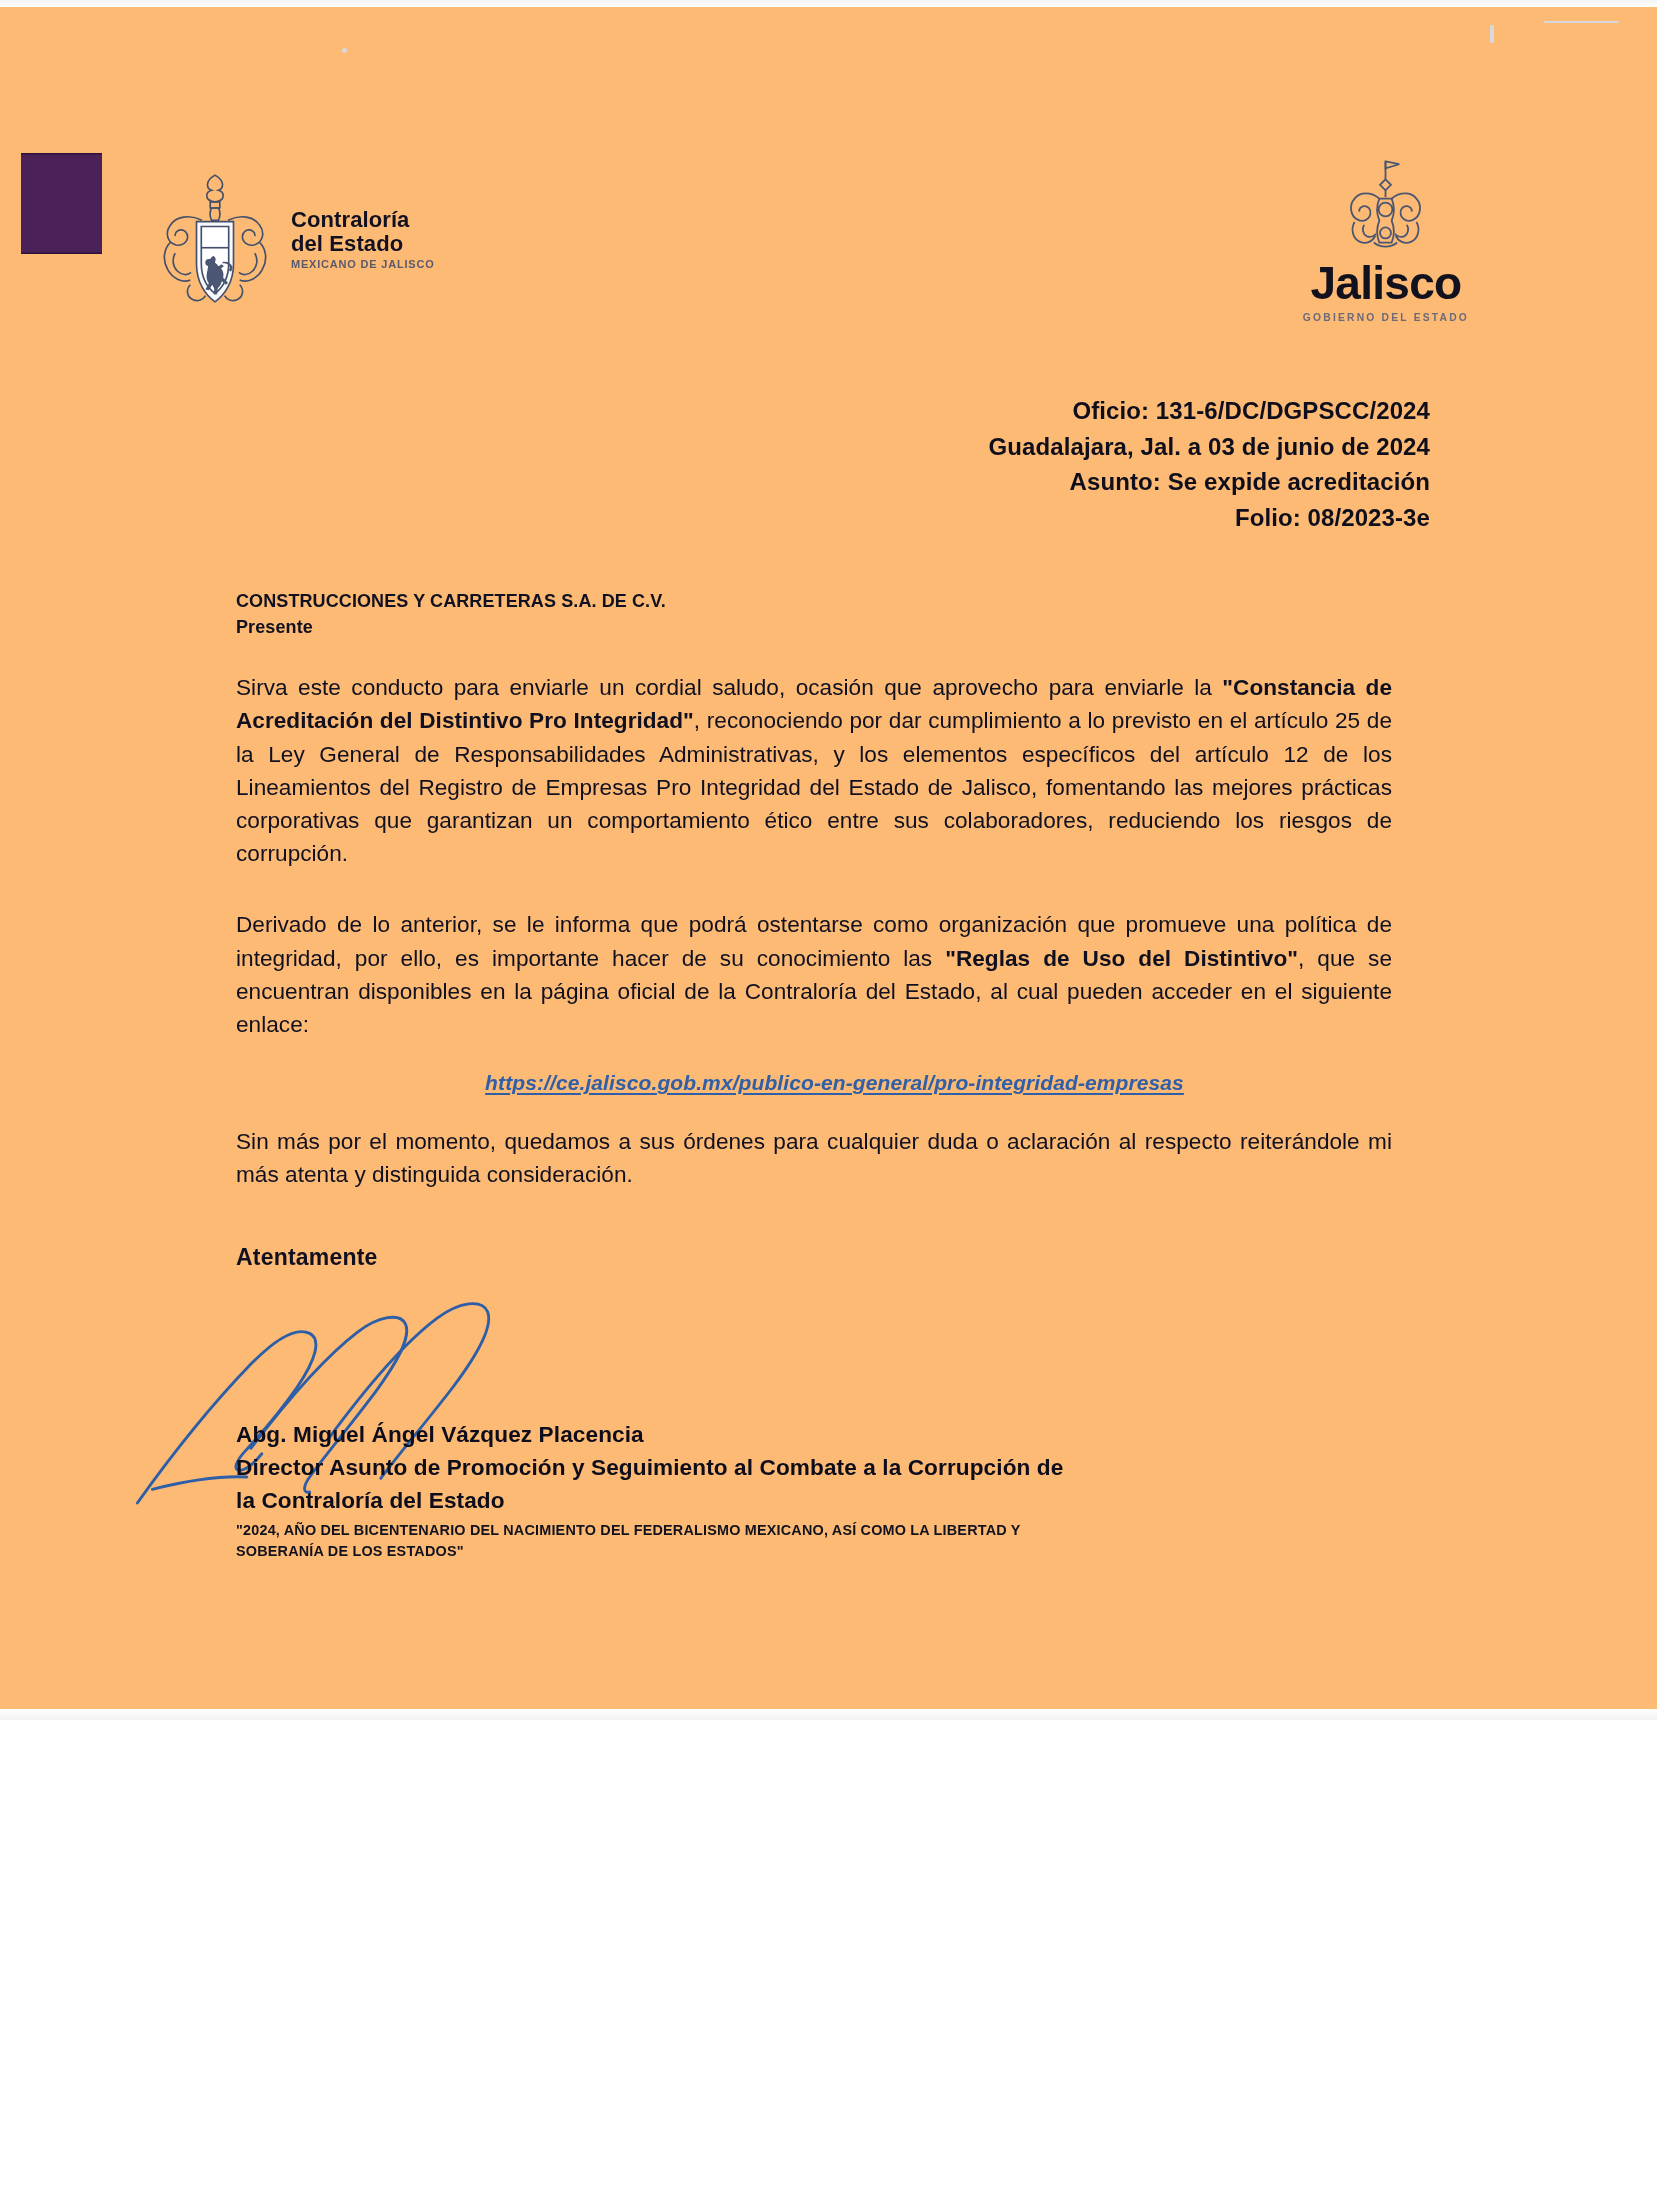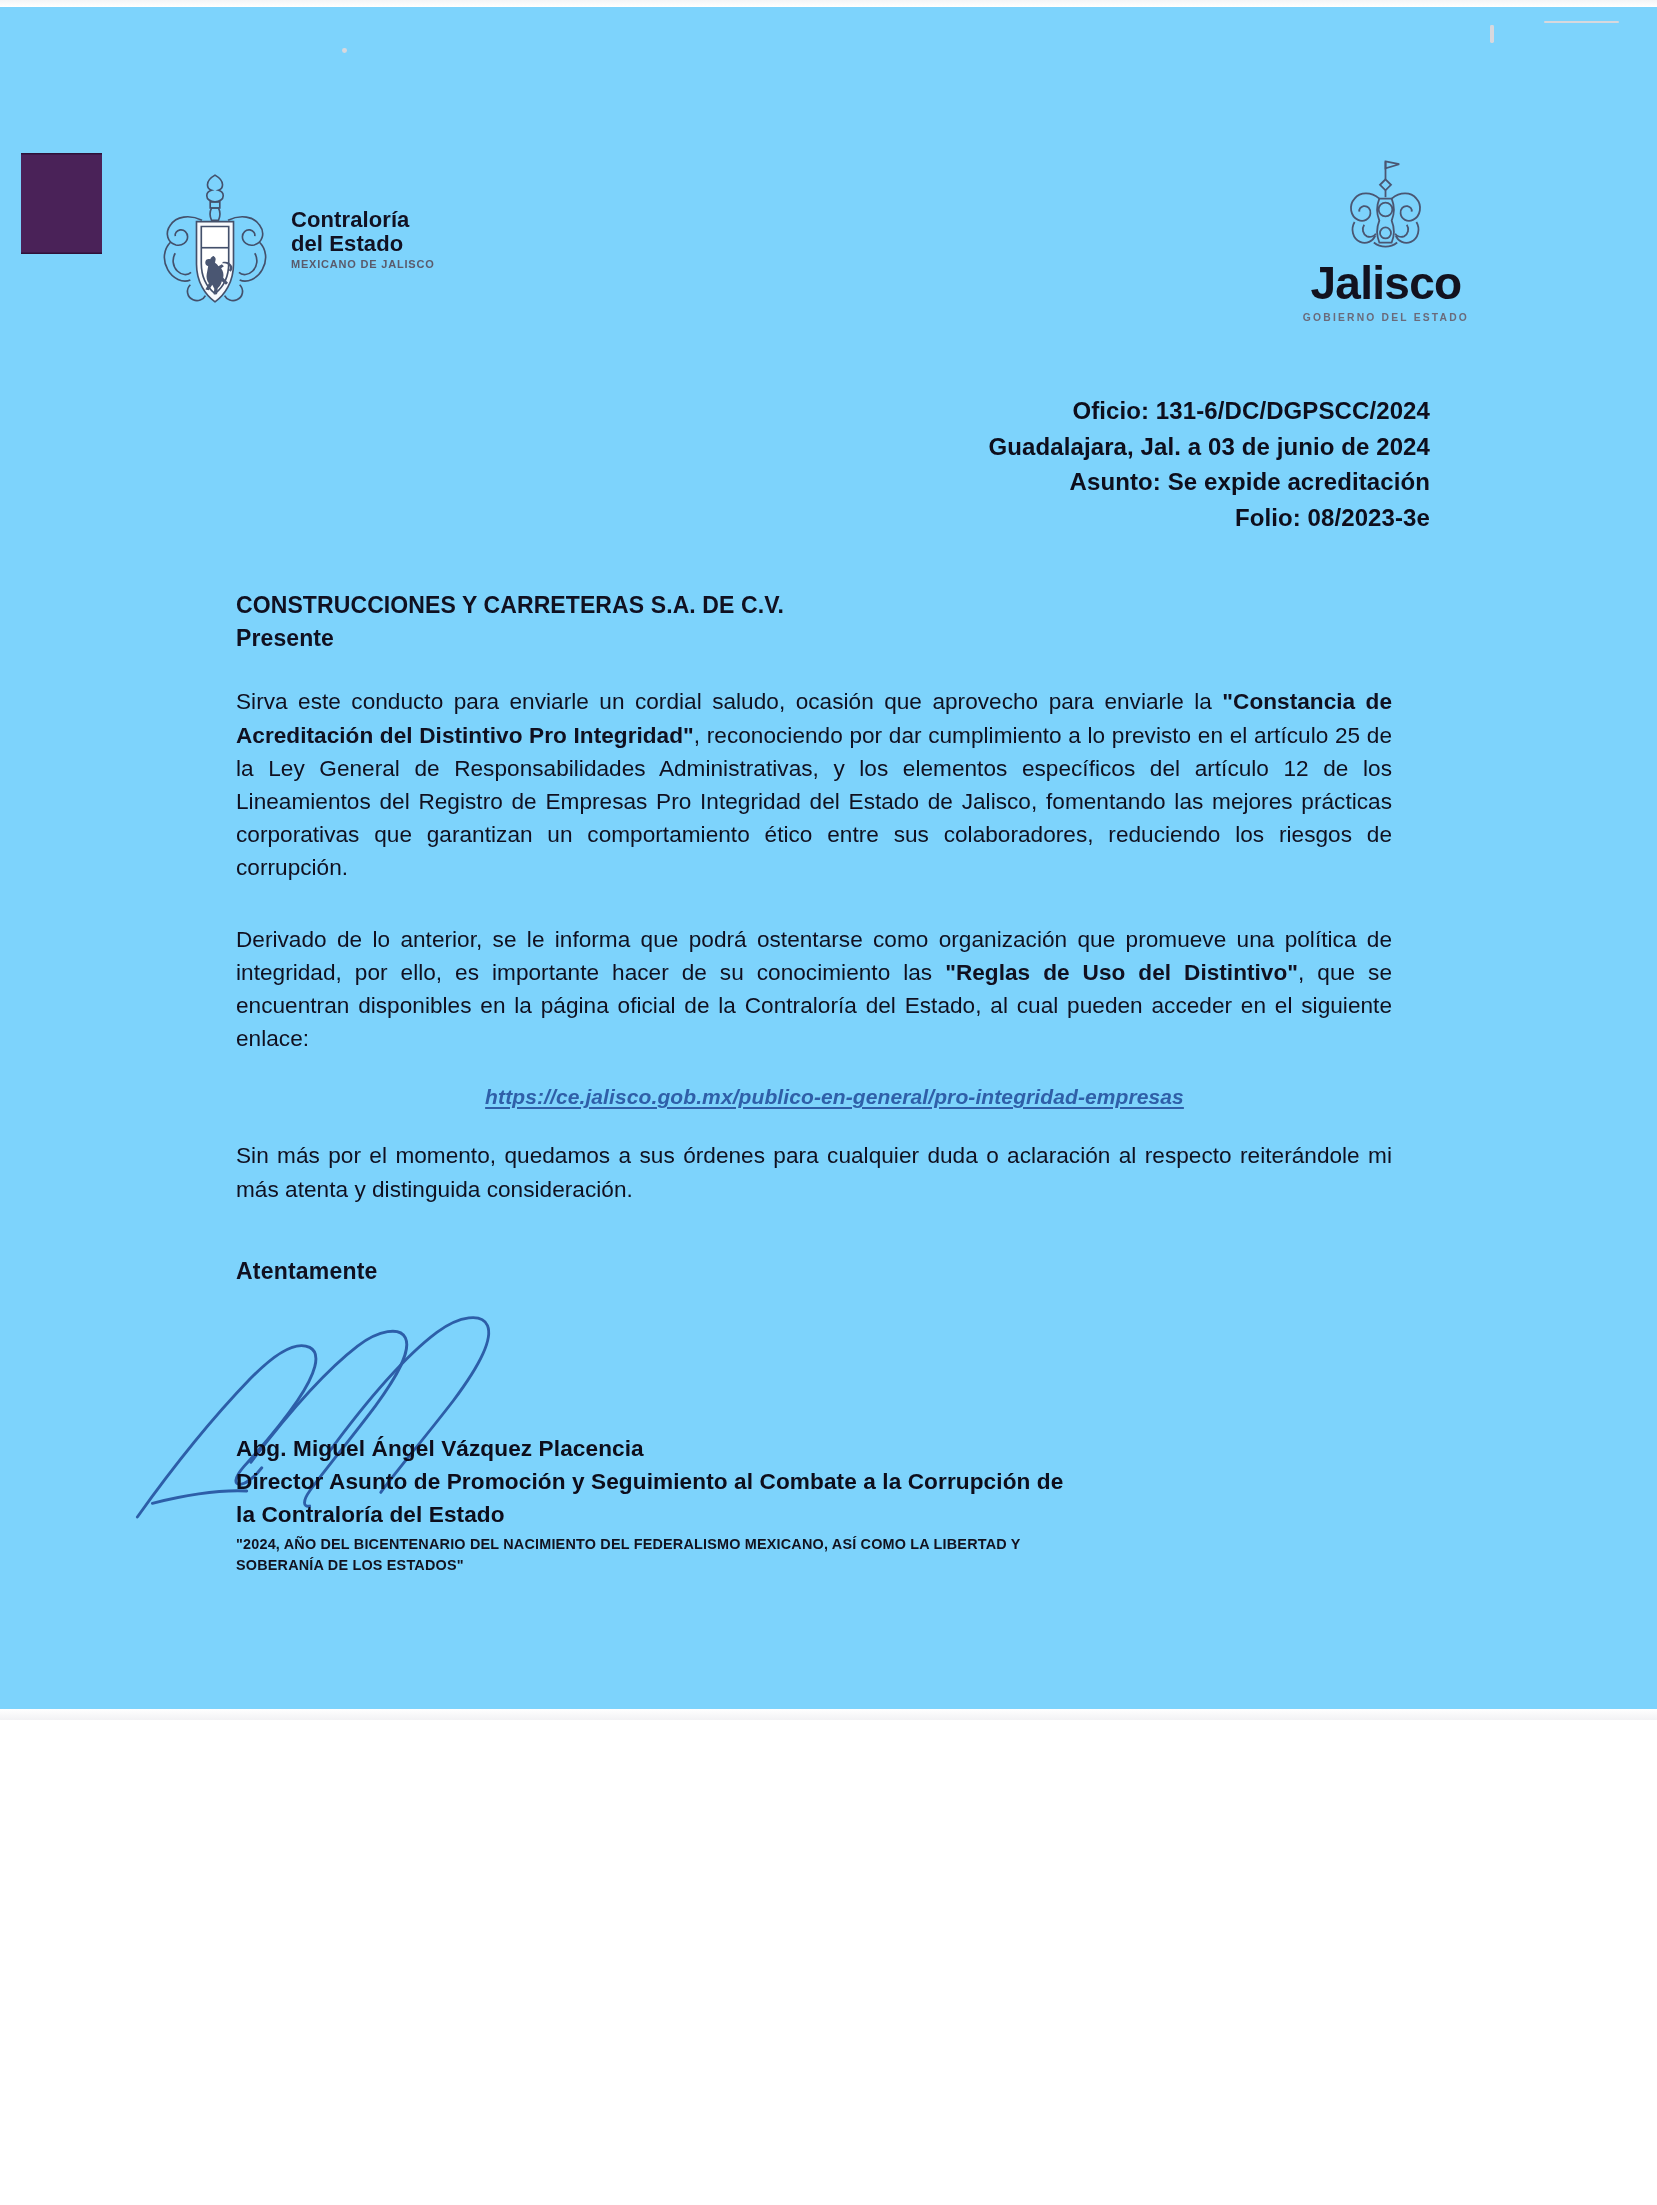--- a/index.html
+++ b/index.html
@@ -10,21 +10,21 @@
   }
   body {
     font-family: "Liberation Sans", sans-serif;
     -webkit-font-smoothing: antialiased;
   }
 
   .page {
     position: relative;
     width: 1657px;
     height: 1720px;
-    background: #7dd3fc;
+    background: #fdba74;
     overflow: hidden;
   }
 
   
   .scan-edge-top {
     position: absolute;
     top: 0; left: 0; right: 0;
     height: 6.8px;
     background: linear-gradient(180deg, #f4f4f6 0%, #ffffff 100%);
   }
@@ -120,21 +120,21 @@
   
   .body-area {
     position: absolute;
     left: 236px;
     top: 589px;
     width: 1156px;
     color: #101020;
   }
 
   .recipient {
-    font-size: 23px;
+    font-size: 18px;
     font-weight: 700;
     line-height: 1.42;
     letter-spacing: 0.1px;
   }
 
   p.para {
     font-size: 22.6px;
     line-height: 1.47;
     text-align: justify;
     margin: 0;

